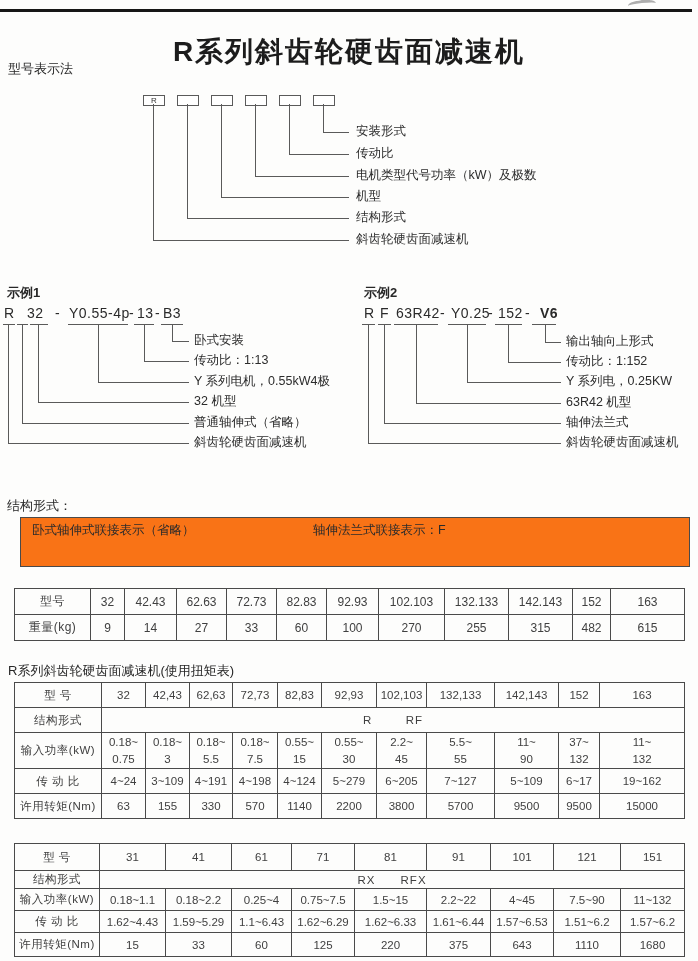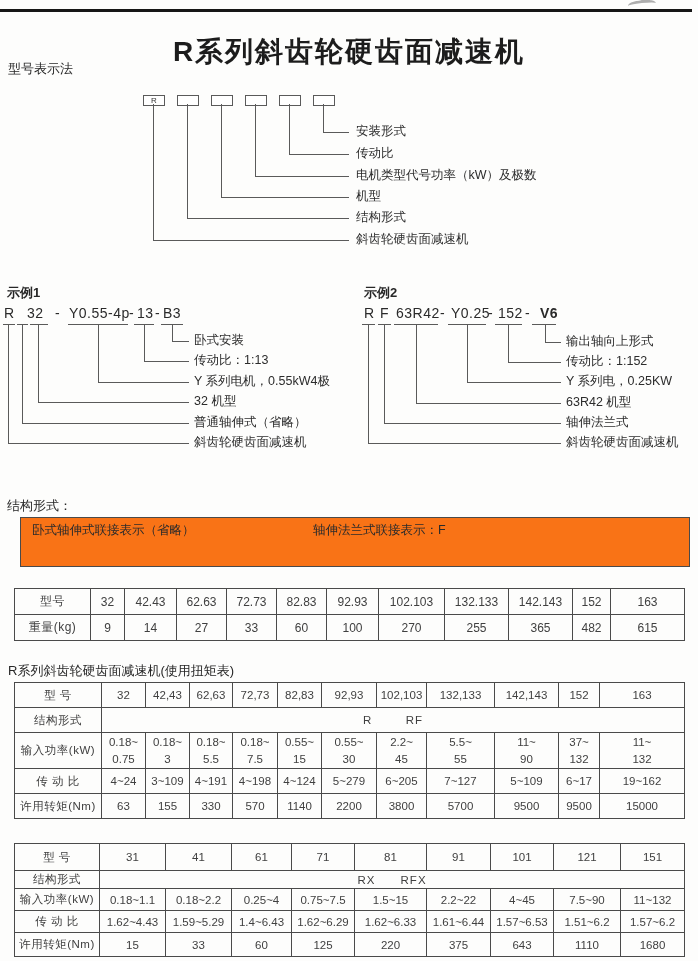--- a/index.html
+++ b/index.html
@@ -171,21 +171,21 @@
     <tr style="height:26px;">
       <td class="rl">重量(kg)</td>
       <td>9</td>
       <td>14</td>
       <td>27</td>
       <td>33</td>
       <td>60</td>
       <td>100</td>
       <td>270</td>
       <td>255</td>
-      <td>365</td>
+      <td>315</td>
       <td>482</td>
       <td>615</td>
     </tr>
   </tbody>
     </table>
 
   <div class="sec" style="left:8px;top:662px;">R系列斜齿轮硬齿面减速机(使用扭矩表)</div>
 
   <table class="dtable tq" style="left:14px;top:682px;width:670px;border:1.5px solid #3f3f3f;">
     <colgroup>
@@ -316,21 +316,21 @@
       <td>1.5~15</td>
       <td>2.2~22</td>
       <td>4~45</td>
       <td>7.5~90</td>
       <td>11~132</td>
     </tr>
     <tr style="height:22px;">
       <td class="rl">传 动 比</td>
       <td>1.62~4.43</td>
       <td>1.59~5.29</td>
-      <td>1.4~6.43</td>
+      <td>1.1~6.43</td>
       <td>1.62~6.29</td>
       <td>1.62~6.33</td>
       <td>1.61~6.44</td>
       <td>1.57~6.53</td>
       <td>1.51~6.2</td>
       <td>1.57~6.2</td>
     </tr>
     <tr style="height:24px;">
       <td class="rl">许用转矩(Nm)</td>
       <td>15</td>

